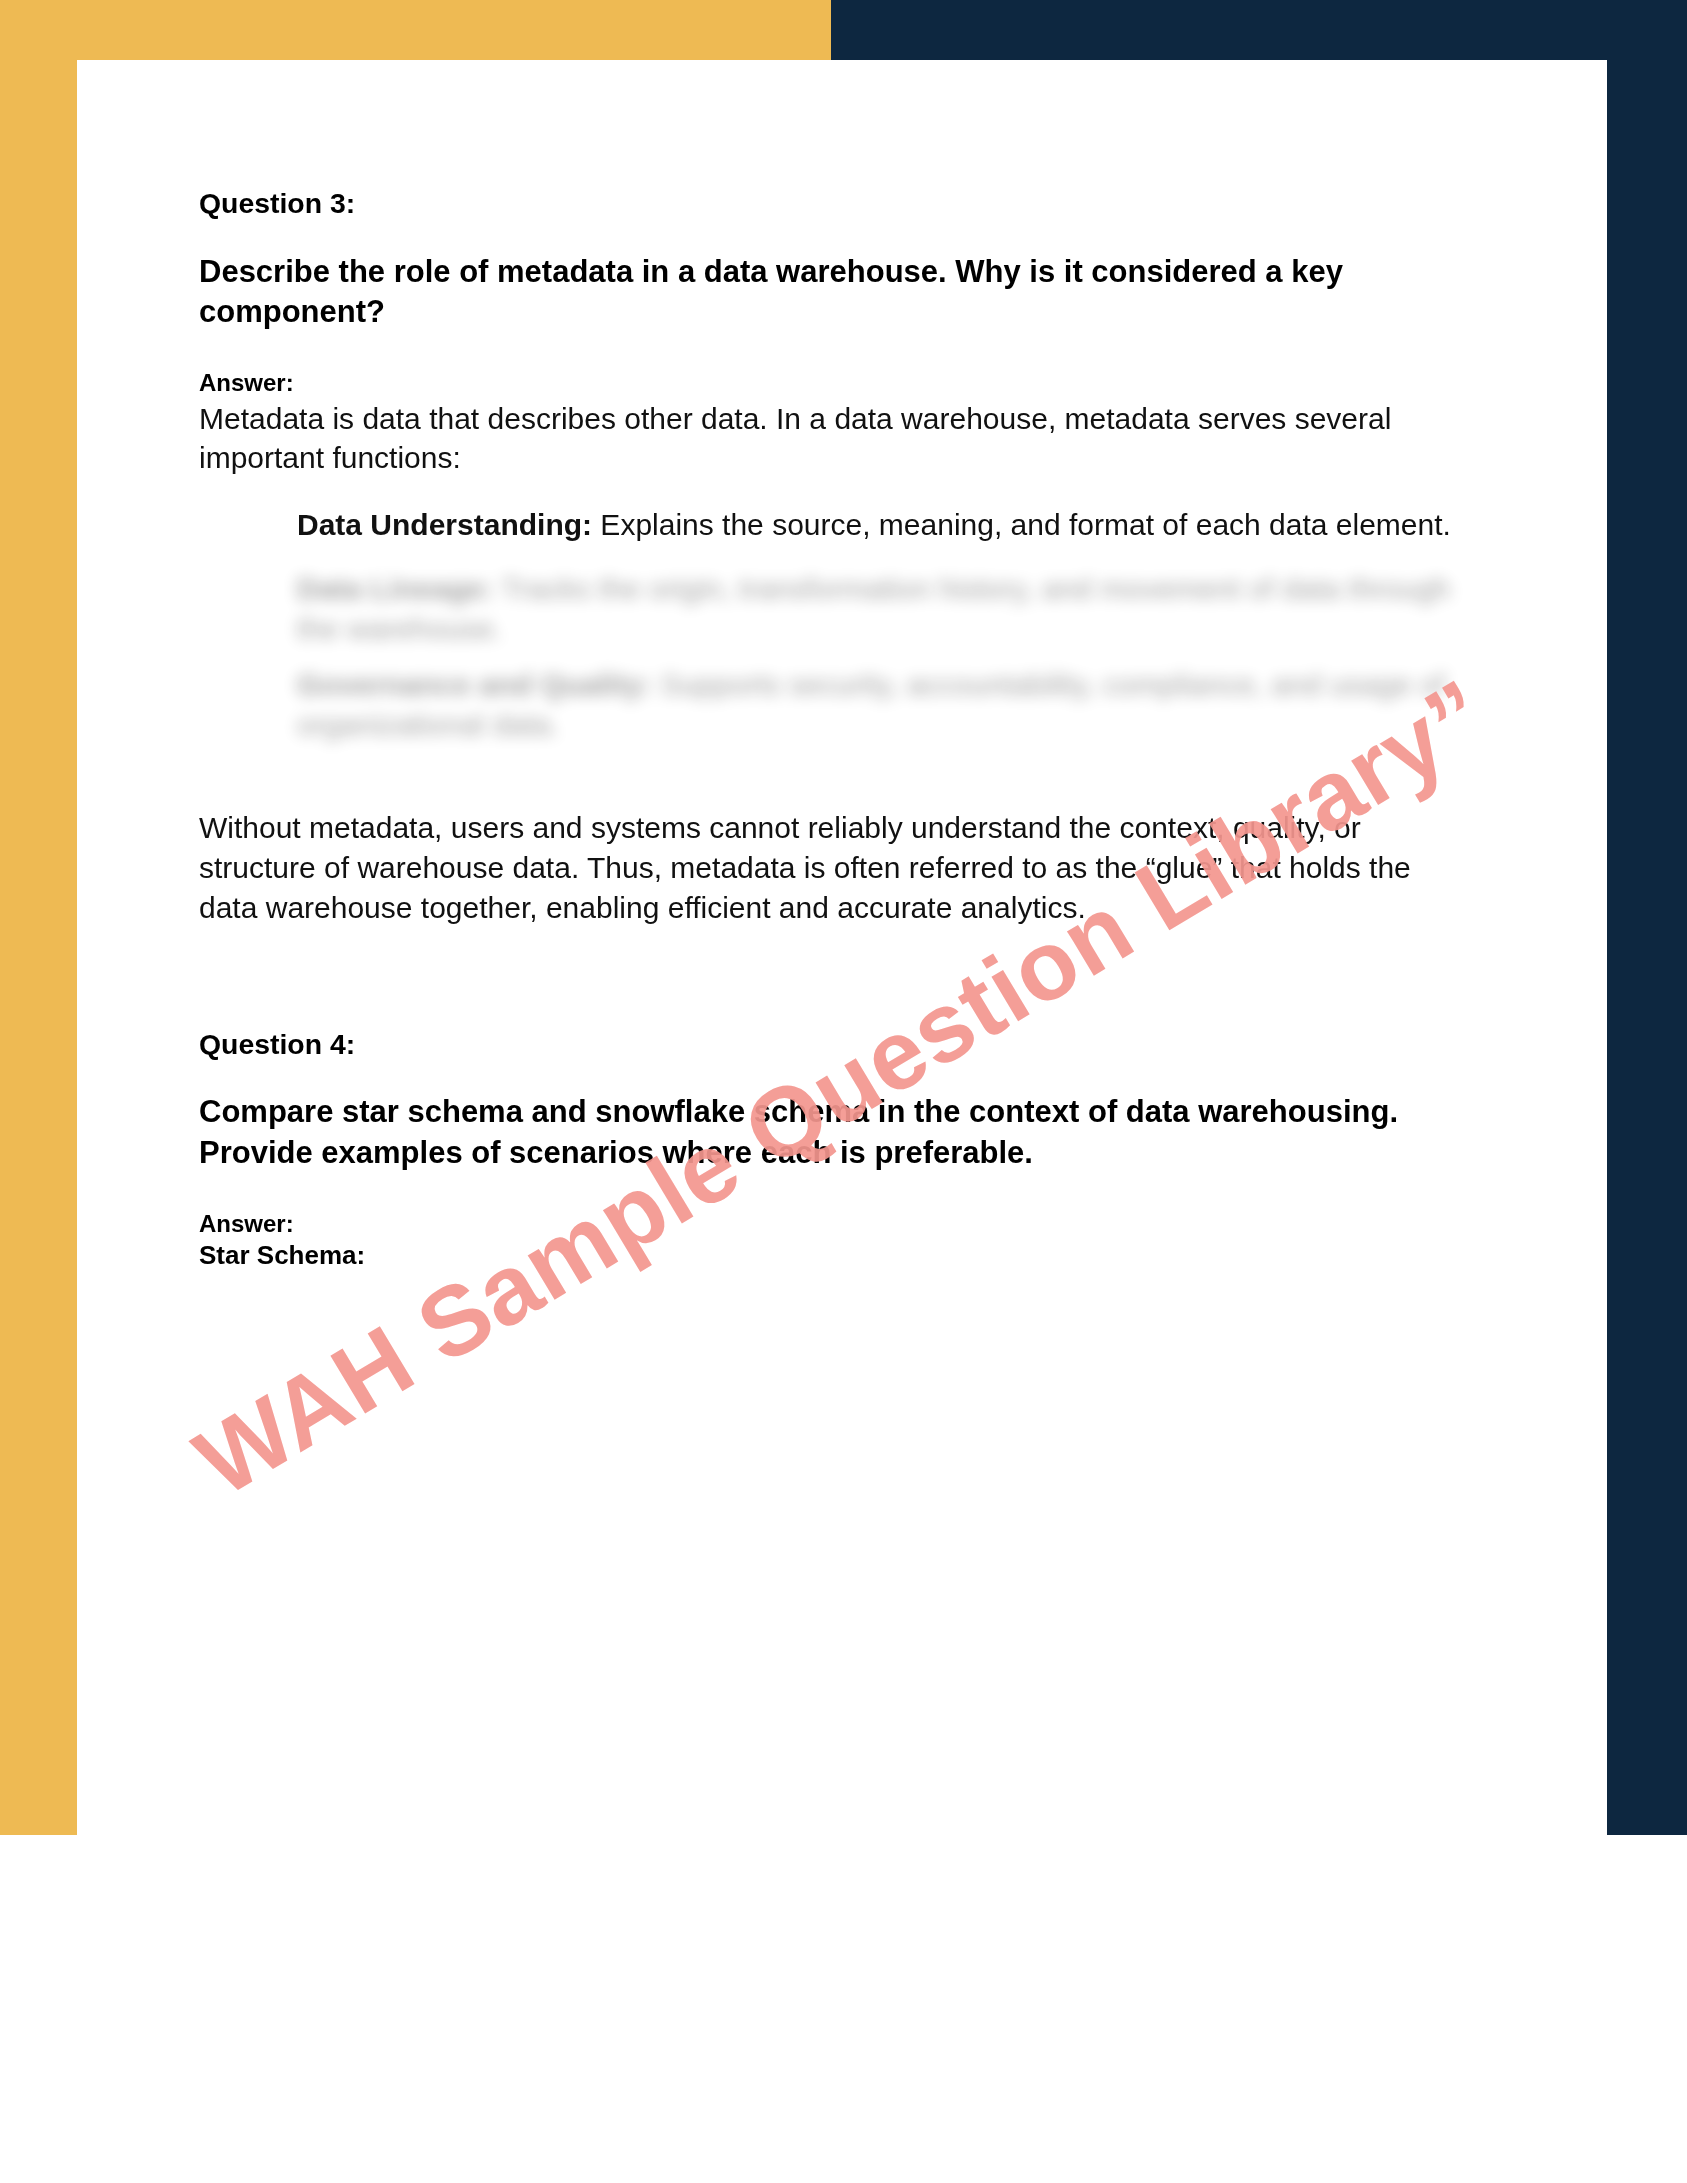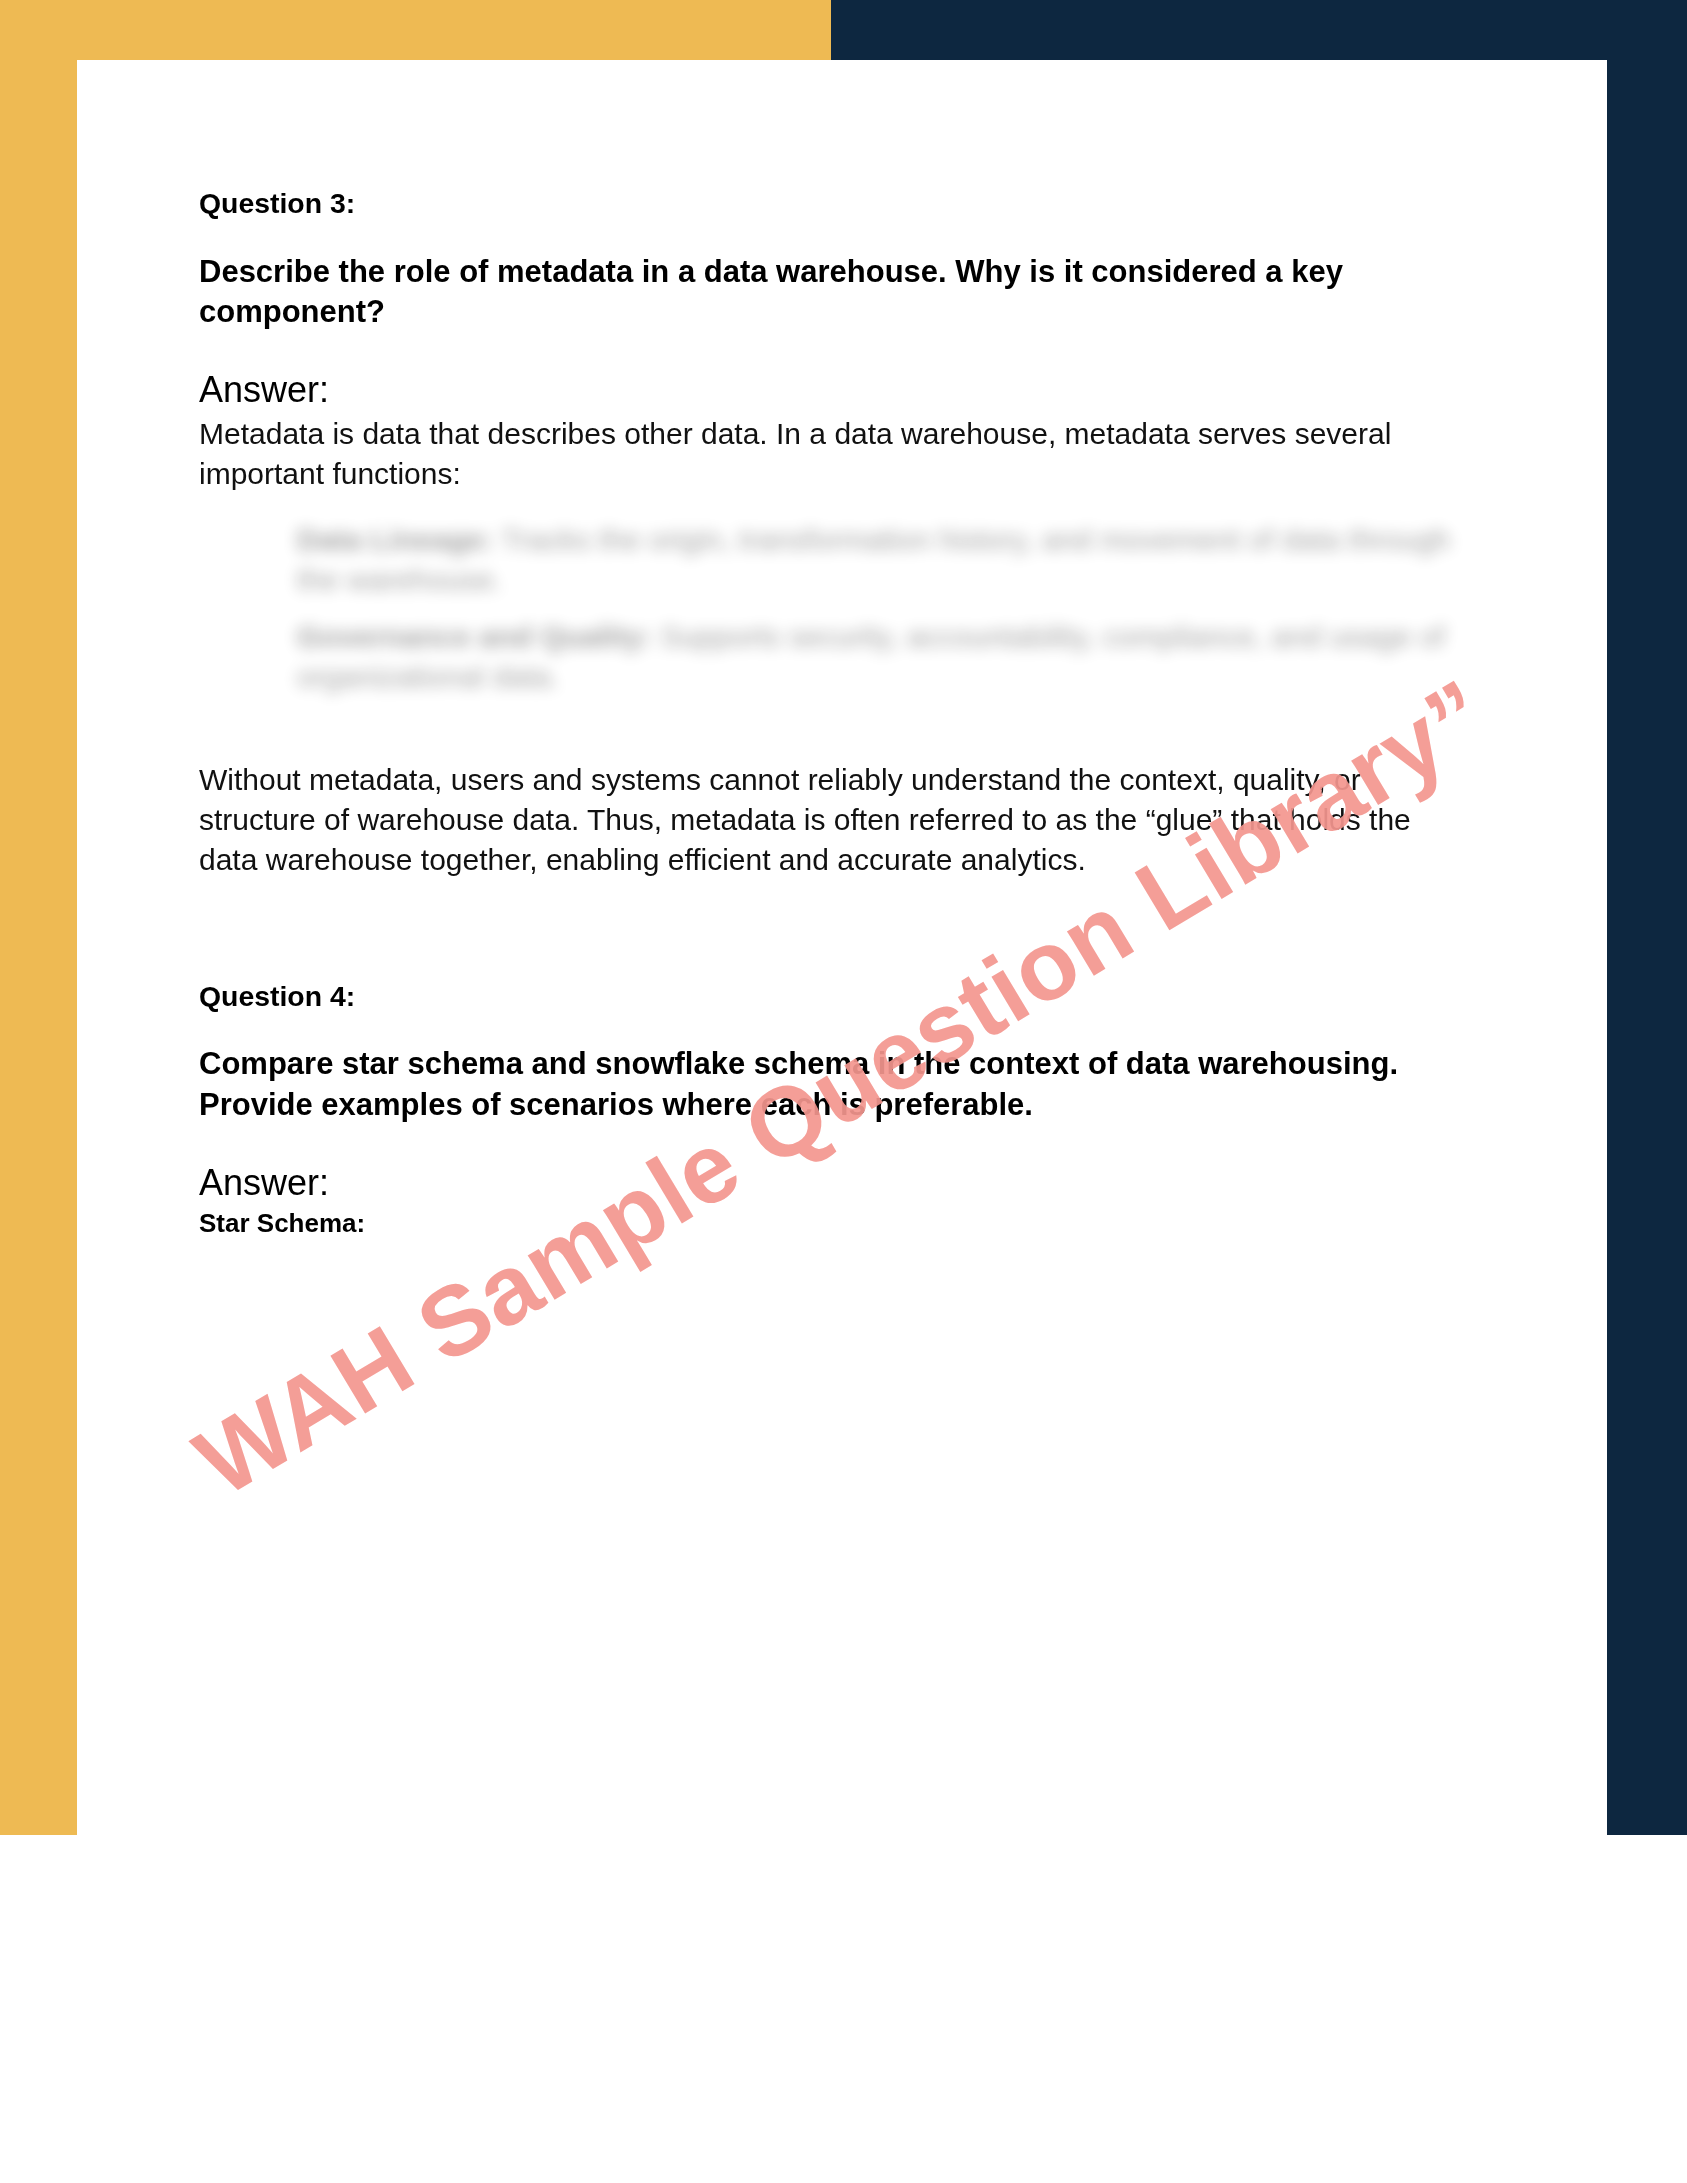--- a/index.html
+++ b/index.html
@@ -68,22 +68,22 @@
 
   .q-prompt {
     font-size: 31px;
     font-weight: bold;
     color: #000000;
     line-height: 1.32;
     margin: 0 0 34px 0;
   }
 
   .answer-label {
-    font-size: 36px;
-    font-weight: normal;
+    font-size: 24px;
+    font-weight: bold;
     color: #000000;
     line-height: 1.3;
     margin: 0;
   }
 
   .para {
     font-size: 30px;
     font-weight: normal;
     color: #111111;
     line-height: 1.33;
@@ -155,20 +155,23 @@
 
       <p class="q-heading">Question 3:</p>
 
       <p class="q-prompt">Describe the role of metadata in a data warehouse. Why is it considered a key component?</p>
 
       <p class="answer-label">Answer:</p>
 
       <p class="para">Metadata is data that describes other data. In a data warehouse, metadata serves several important functions:</p>
 
       <div class="bullets">
+        <p class="bullet">
+          <span class="lead">Data Understanding:</span><span> Explains the source, meaning, and format of each data element.</span>
+        </p>
       </div>
 
       <div class="blurred">
         <p class="bullet">
           <span class="lead">Data Lineage:</span><span> Tracks the origin, transformation history, and movement of data through the warehouse.</span>
         </p>
         <p class="bullet">
           <span class="lead">Governance and Quality:</span><span> Supports security, accountability, compliance, and usage of organizational data.</span>
         </p>
       </div>

